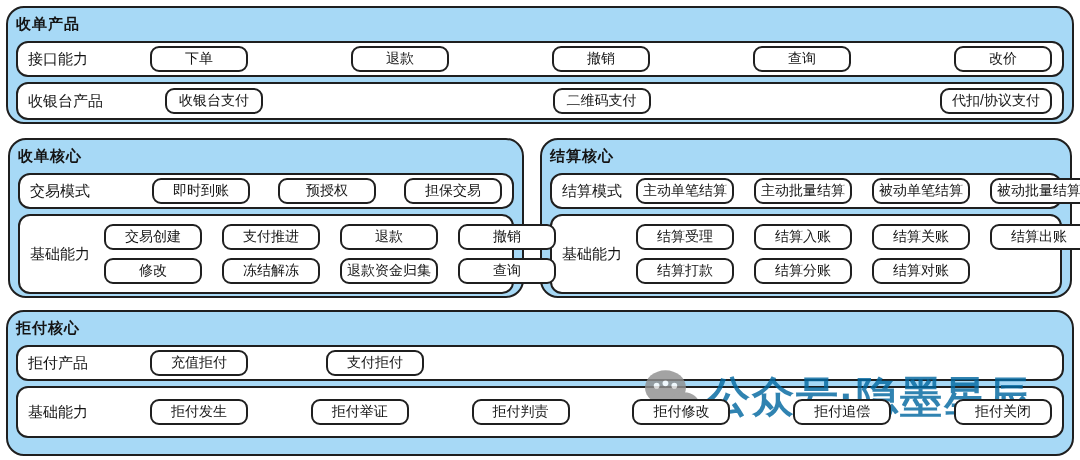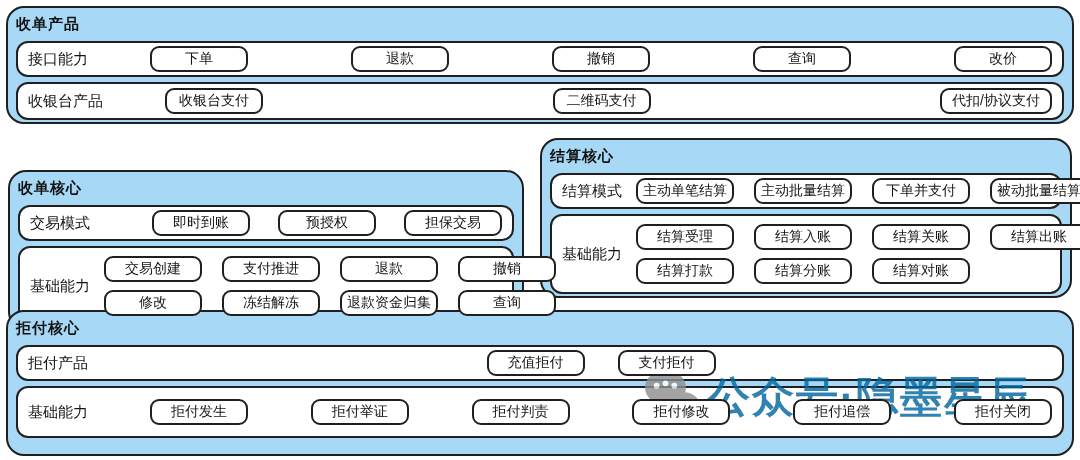--- a/index.html
+++ b/index.html
@@ -9,39 +9,39 @@
     overflow:hidden;
   }
   .canvas { position:relative; width:1080px; height:460px; }
 
   .panel {
     position:absolute; background:#a7d9f6;
     border:2.5px solid #1f1f1f; border-radius:18px;
     padding:4px 8px 8px 8px;
   }
   .panel-top { left:6px;  top:6px;   width:1068px; height:118px; }
-  .panel-acq { left:8px;  top:138px; width:516px;  height:160px;margin-top:32px; }
+  .panel-acq { left:8px;  top:138px; width:516px;  height:160px; }
   .panel-set { left:540px;top:138px; width:532px;  height:160px; }
   .panel-cbk { left:6px;  top:310px; width:1068px; height:146px; }
 
   .panel-title {
     text-align:left; font-size:15px; font-weight:700;
     height:24px; line-height:24px; letter-spacing:1px;
   }
 
   .row {
     background:#ffffff; border:2px solid #1f1f1f; border-radius:12px;
     display:flex; align-items:center; padding:0 10px; margin-top:5px;
     position:relative;
   }
   .row-label { font-size:15px; white-space:nowrap; margin-right:14px; }
 
   .btns { flex:1; display:flex; align-items:center;padding-left:48px; }
   .spread { justify-content:space-between; }
-  .cluster { justify-content:center; gap:33px; }
+  .cluster { justify-content:flex-start; gap:78px; }
   .grid4 {
     flex:1; display:grid; grid-template-columns:repeat(4,1fr);
     gap:8px 20px; align-items:center;
   }
 
   .btn {
     position:relative; z-index:3;
     background:#ffffff; border:2px solid #1f1f1f; border-radius:9px;
     font-size:14px; min-width:98px; height:26px;
     display:flex; align-items:center; justify-content:center;
@@ -122,21 +122,21 @@
   </section>
 
   <section class="panel panel-set">
     <div class="panel-title">结算核心</div>
 
     <div class="row h44">
       <span class="row-label">结算模式</span>
       <div class="grid4">
         <div class="btn">主动单笔结算</div>
         <div class="btn">主动批量结算</div>
-        <div class="btn">下单并支付</div>
+        <div class="btn">被动单笔结算</div>
         <div class="btn">被动批量结算</div>
       </div>
     </div>
 
     <div class="row h80">
       <span class="row-label">基础能力</span>
       <div class="grid4">
         <div class="btn">结算受理</div>
         <div class="btn">结算入账</div>
         <div class="btn">结算关账</div>

